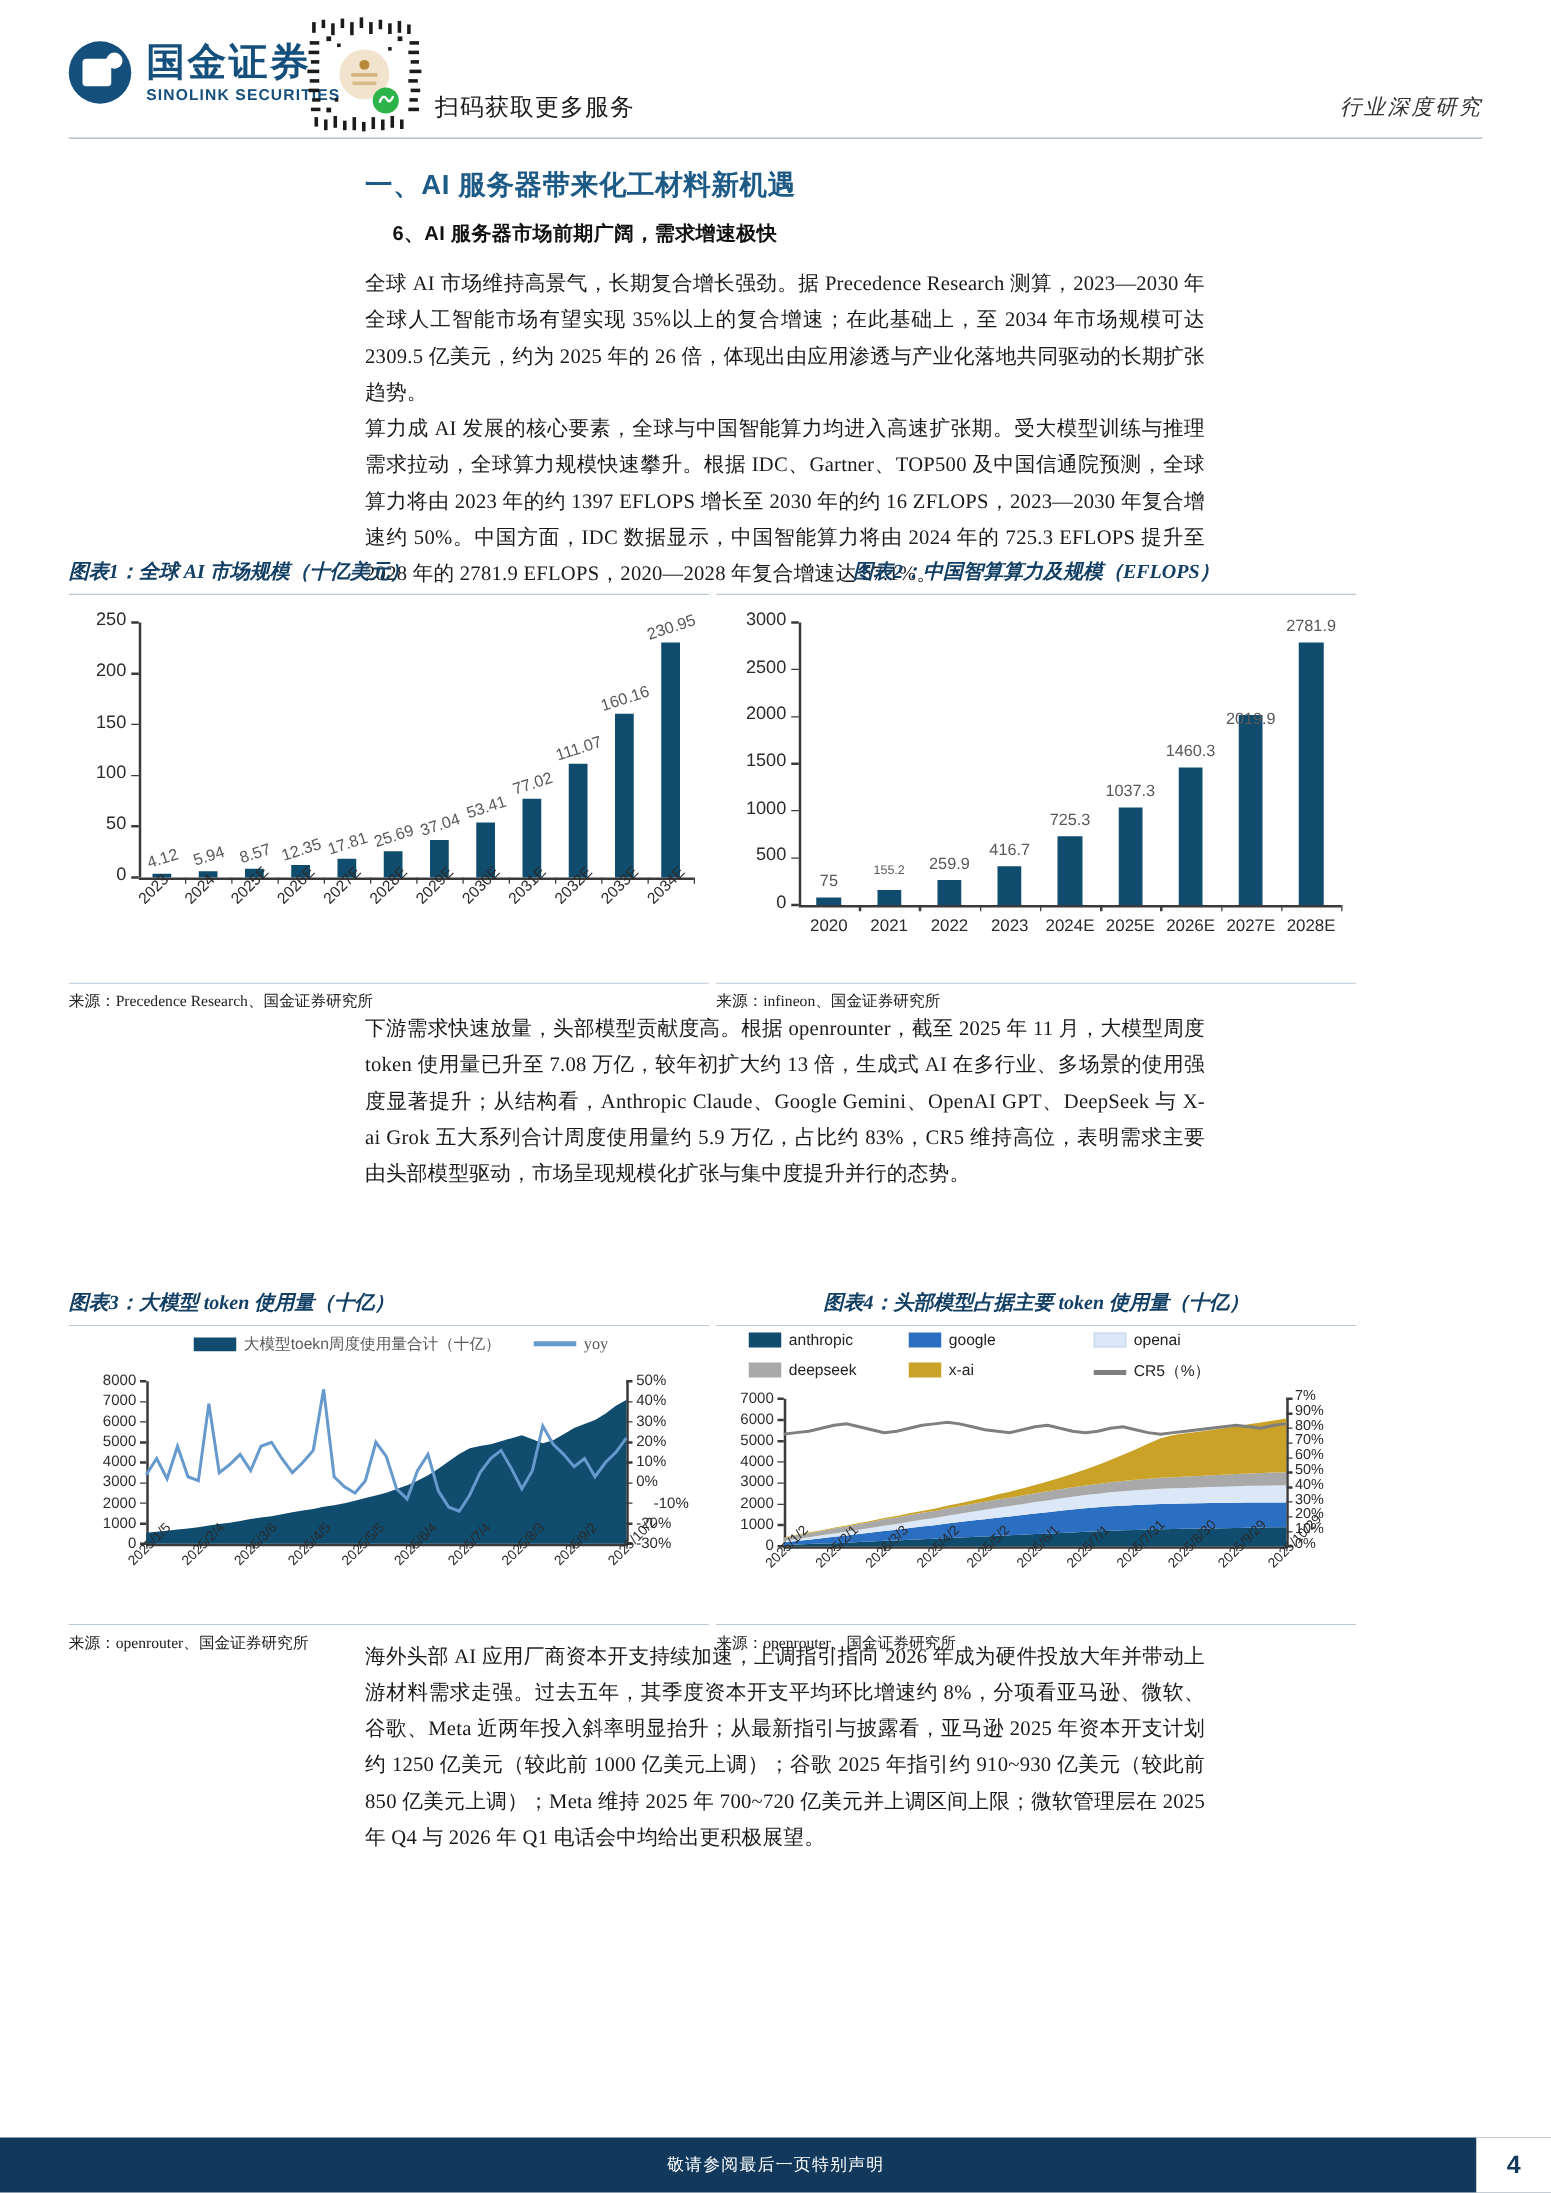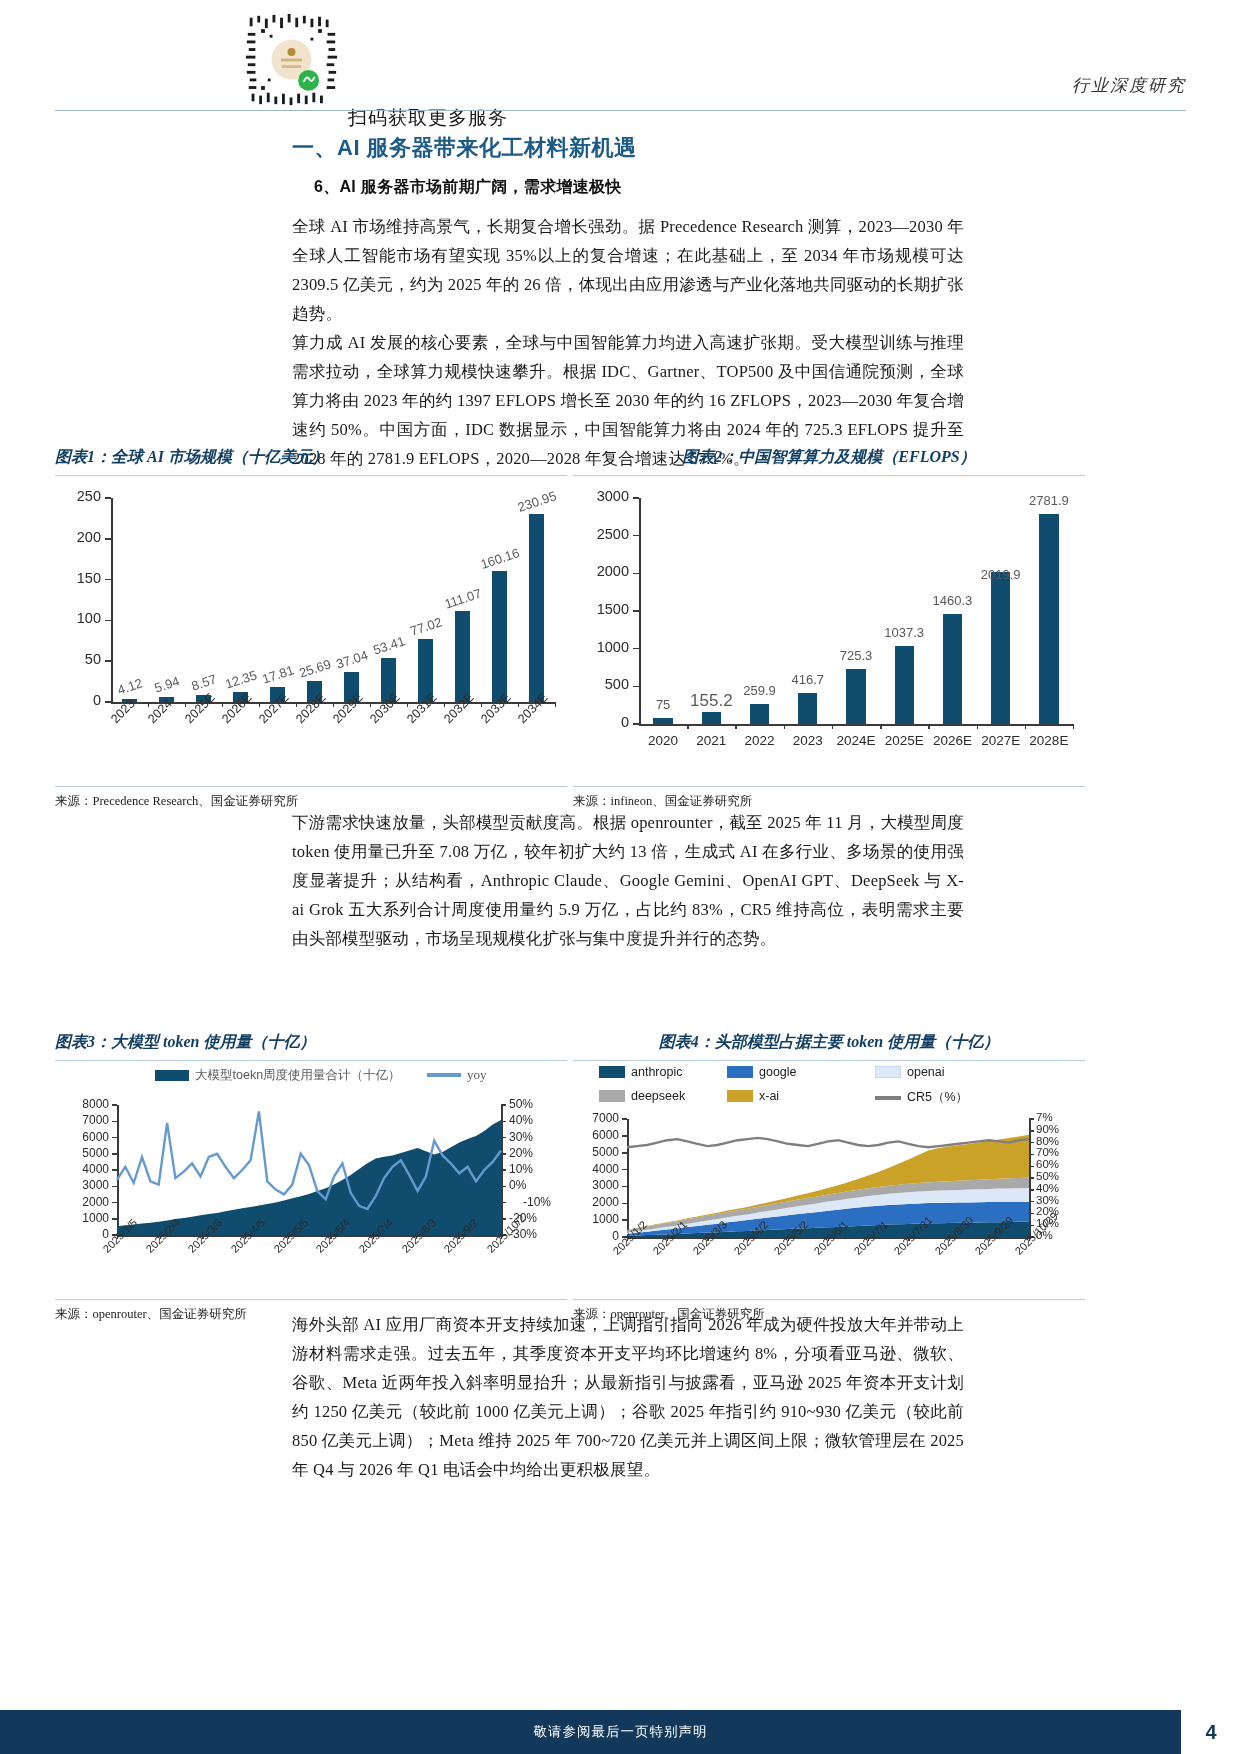--- a/index.html
+++ b/index.html
@@ -16,21 +16,21 @@
   
   .header { position:absolute; left:0; top:0; width:1241px; height:118px; }
   .logo-wrap { position:absolute; left:55px; top:33px; display:flex; align-items:center; gap:12px; }
   .logo-mark { width:50px; height:50px; border-radius:50%; background:#15507d; position:relative; }
   .logo-mark:after{ content:""; position:absolute; left:11px; top:14px; width:23px; height:22px; background:#ffffff; border-radius:3px;}
   .logo-mark:before{ content:""; position:absolute; left:30px; top:9px; width:13px; height:13px; background:#ffffff; border-radius:50%;}
   .logo-text-cn { font-family:"Liberation Sans", sans-serif; font-size:31px; font-weight:bold; color:#15507d; letter-spacing:2px; line-height:1; }
   .logo-text-en { font-family:"Liberation Sans", sans-serif; font-size:12.5px; font-weight:bold; color:#15507d; letter-spacing:0.9px; margin-top:4px;}
   .qr { position:absolute; left:244px; top:12px; width:95px; height:95px; }
   .qr-inner { position:absolute; inset:0; }
-  .scan-text { position:absolute; left:348px; top:73px; font-family:"Liberation Sans", sans-serif; font-size:19px; color:#1a1a1a; letter-spacing:1px;margin-top:32px;}
+  .scan-text { position:absolute; left:348px; top:73px; font-family:"Liberation Sans", sans-serif; font-size:19px; color:#1a1a1a; letter-spacing:1px;}
   .hdr-right { position:absolute; right:55px; top:74px; font-family:"Liberation Serif", serif; font-style:italic; font-size:17px; color:#333; letter-spacing:2px;}
   .hdr-rule { position:absolute; left:55px; right:55px; top:110px; height:1px; background:#9fb6c6; }
 
   
   .h1 { position:absolute; left:292px; top:133px; font-family:"Liberation Sans", sans-serif; font-size:22px; font-weight:bold; color:#1d5b86; letter-spacing:0.5px;}
   .h2 { position:absolute; left:314px; top:177px; font-family:"Liberation Sans", sans-serif; font-size:16px; font-weight:bold; color:#111; letter-spacing:0.3px;}
 
   .para { position:absolute; font-size:16.5px; color:#1a1a1a; line-height:29px; text-align:justify; text-justify:inter-ideograph; letter-spacing:0.2px;}
   .p1 { left:292px; top:212px; width:672px; text-indent:0; }
   .p2 { left:292px; top:328px; width:672px; }
@@ -60,20 +60,27 @@
 
   .legend-item { position:absolute; display:flex; align-items:center; gap:6px; font-family:"Liberation Sans", sans-serif; white-space:nowrap; }
   .swatch { display:inline-block; }
 </style>
 </head>
 <body>
 
 <div class="page">
 
   <div class="header">
+    <div class="logo-wrap">
+      <div class="logo-mark"></div>
+      <div>
+        <div class="logo-text-cn">国金证券</div>
+        <div class="logo-text-en">SINOLINK SECURITIES</div>
+      </div>
+    </div>
 
     <div class="qr">
       <svg class="qr-inner" viewBox="0 0 100 100" aria-hidden="true">
         <g fill="#1b1b1b">
           <rect x="6" y="6" width="3" height="9"></rect>
             <rect x="14" y="4" width="3" height="7"></rect>
           <rect x="22" y="7" width="3" height="10"></rect>
             <rect x="30" y="3" width="3" height="8"></rect>
           <rect x="38" y="6" width="3" height="11"></rect>
             <rect x="46" y="2" width="3" height="9"></rect>
@@ -226,21 +233,21 @@
         <div class="axis-lbl" style="left:0px;top:87.33333333333334px;width:56px;text-align:right;font-size:14.5px;">2000</div>
         <div class="tick" style="left:60px;top:58.86666666666666px;width:6px;height:1.6px;"></div>
         <div class="axis-lbl" style="left:0px;top:49.66666666666666px;width:56px;text-align:right;font-size:14.5px;">2500</div>
         <div class="tick" style="left:60px;top:21.2px;width:6px;height:1.6px;"></div>
         <div class="axis-lbl" style="left:0px;top:12px;width:56px;text-align:right;font-size:14.5px;">3000</div>
         <div class="bar" style="left:80.46666666666667px;top:242.35px;width:19.28888888888889px;height:5.65px;background:#0f4c6e;"></div>
         <div class="dlabel" style="left:56.111111111111114px;top:221.35px;width:68px;text-align:center;font-size:13px;">75</div>
         <div class="tick" style="left:114.22222222222223px;top:248px;width:1.4px;height:5px;"></div>
         <div class="axis-lbl" style="left:56.111111111111114px;top:257px;width:68px;text-align:center;font-size:13.5px;">2020</div>
         <div class="bar" style="left:128.6888888888889px;top:236.30826666666667px;width:19.28888888888889px;height:11.691733333333334px;background:#0f4c6e;"></div>
-        <div class="dlabel" style="left:104.33333333333334px;top:215.30826666666667px;width:68px;text-align:center;font-size:17px;">155.2</div>
+        <div class="dlabel" style="left:104.33333333333334px;top:215.30826666666667px;width:68px;text-align:center;font-size:10px;">155.2</div>
         <div class="tick" style="left:162.44444444444446px;top:248px;width:1.4px;height:5px;"></div>
         <div class="axis-lbl" style="left:104.33333333333334px;top:257px;width:68px;text-align:center;font-size:13.5px;">2021</div>
         <div class="bar" style="left:176.91111111111113px;top:228.42086666666665px;width:19.28888888888889px;height:19.57913333333333px;background:#0f4c6e;"></div>
         <div class="dlabel" style="left:152.55555555555557px;top:207.42086666666665px;width:68px;text-align:center;font-size:13px;">259.9</div>
         <div class="tick" style="left:210.66666666666666px;top:248px;width:1.4px;height:5px;"></div>
         <div class="axis-lbl" style="left:152.55555555555557px;top:257px;width:68px;text-align:center;font-size:13.5px;">2022</div>
         <div class="bar" style="left:225.13333333333333px;top:216.6086px;width:19.28888888888889px;height:31.391399999999997px;background:#0f4c6e;"></div>
         <div class="dlabel" style="left:200.77777777777777px;top:195.6086px;width:68px;text-align:center;font-size:13px;">416.7</div>
         <div class="tick" style="left:258.8888888888889px;top:248px;width:1.4px;height:5px;"></div>
         <div class="axis-lbl" style="left:200.77777777777777px;top:257px;width:68px;text-align:center;font-size:13.5px;">2023</div>

